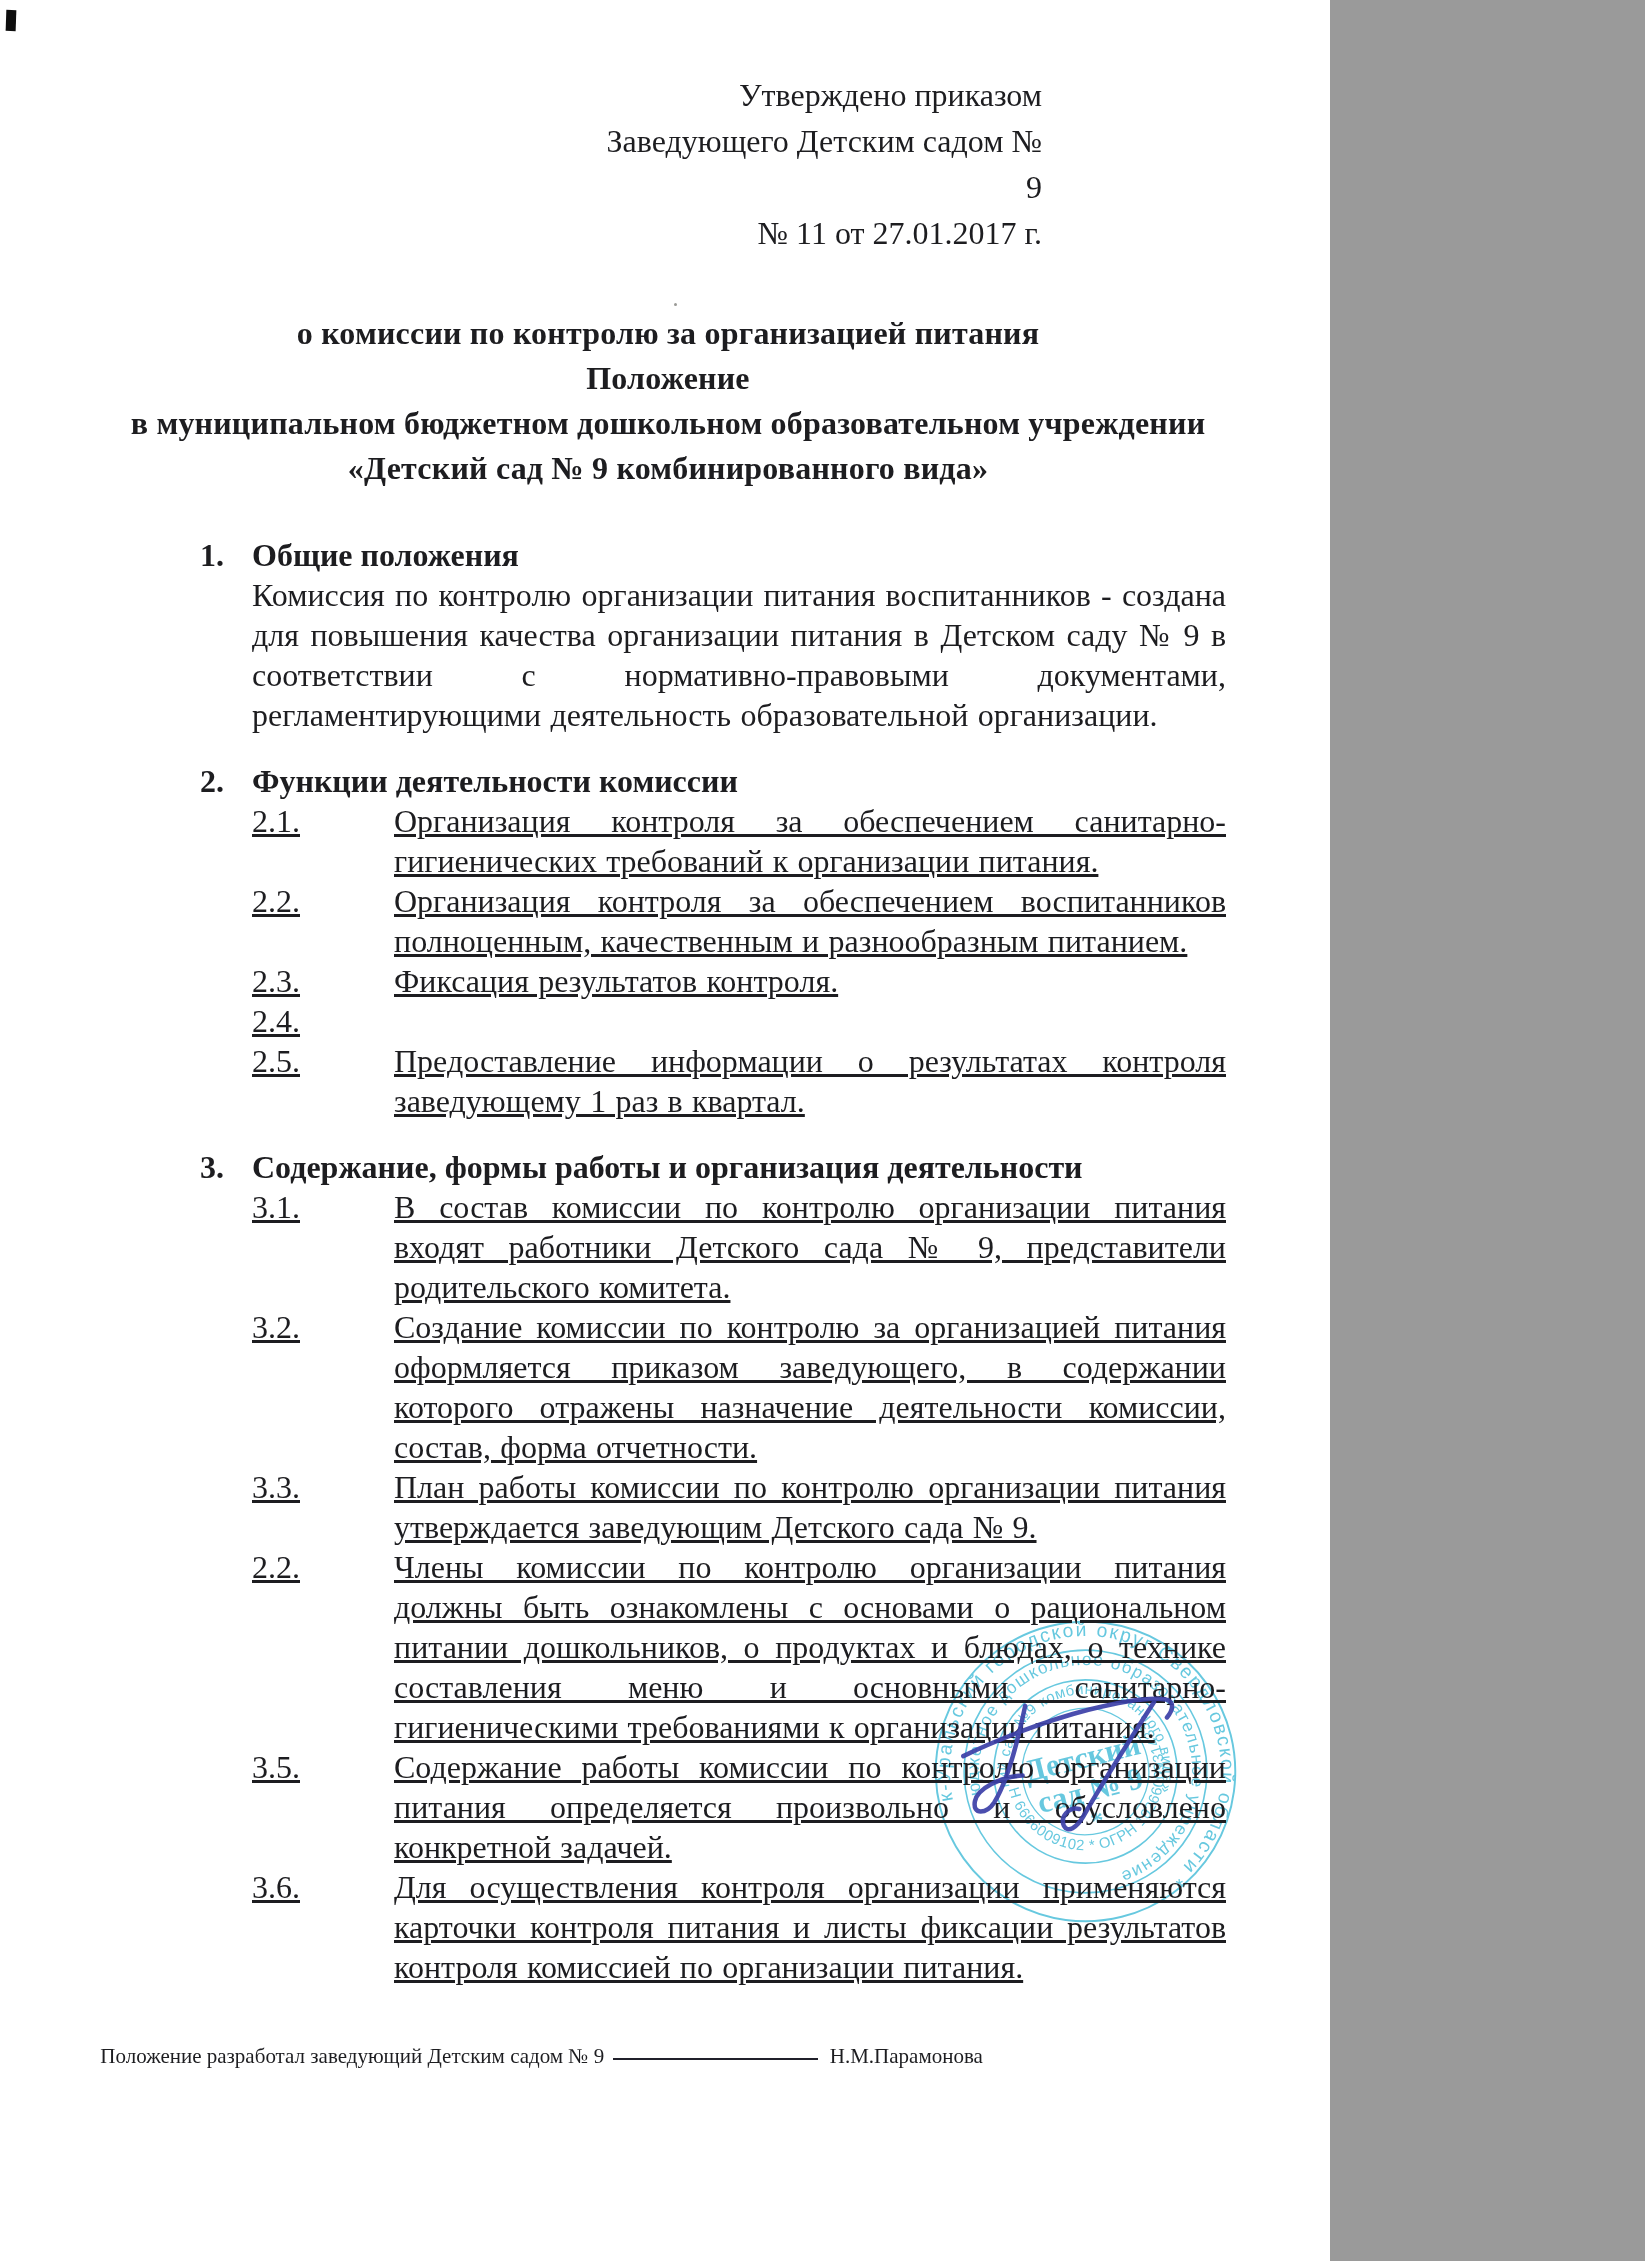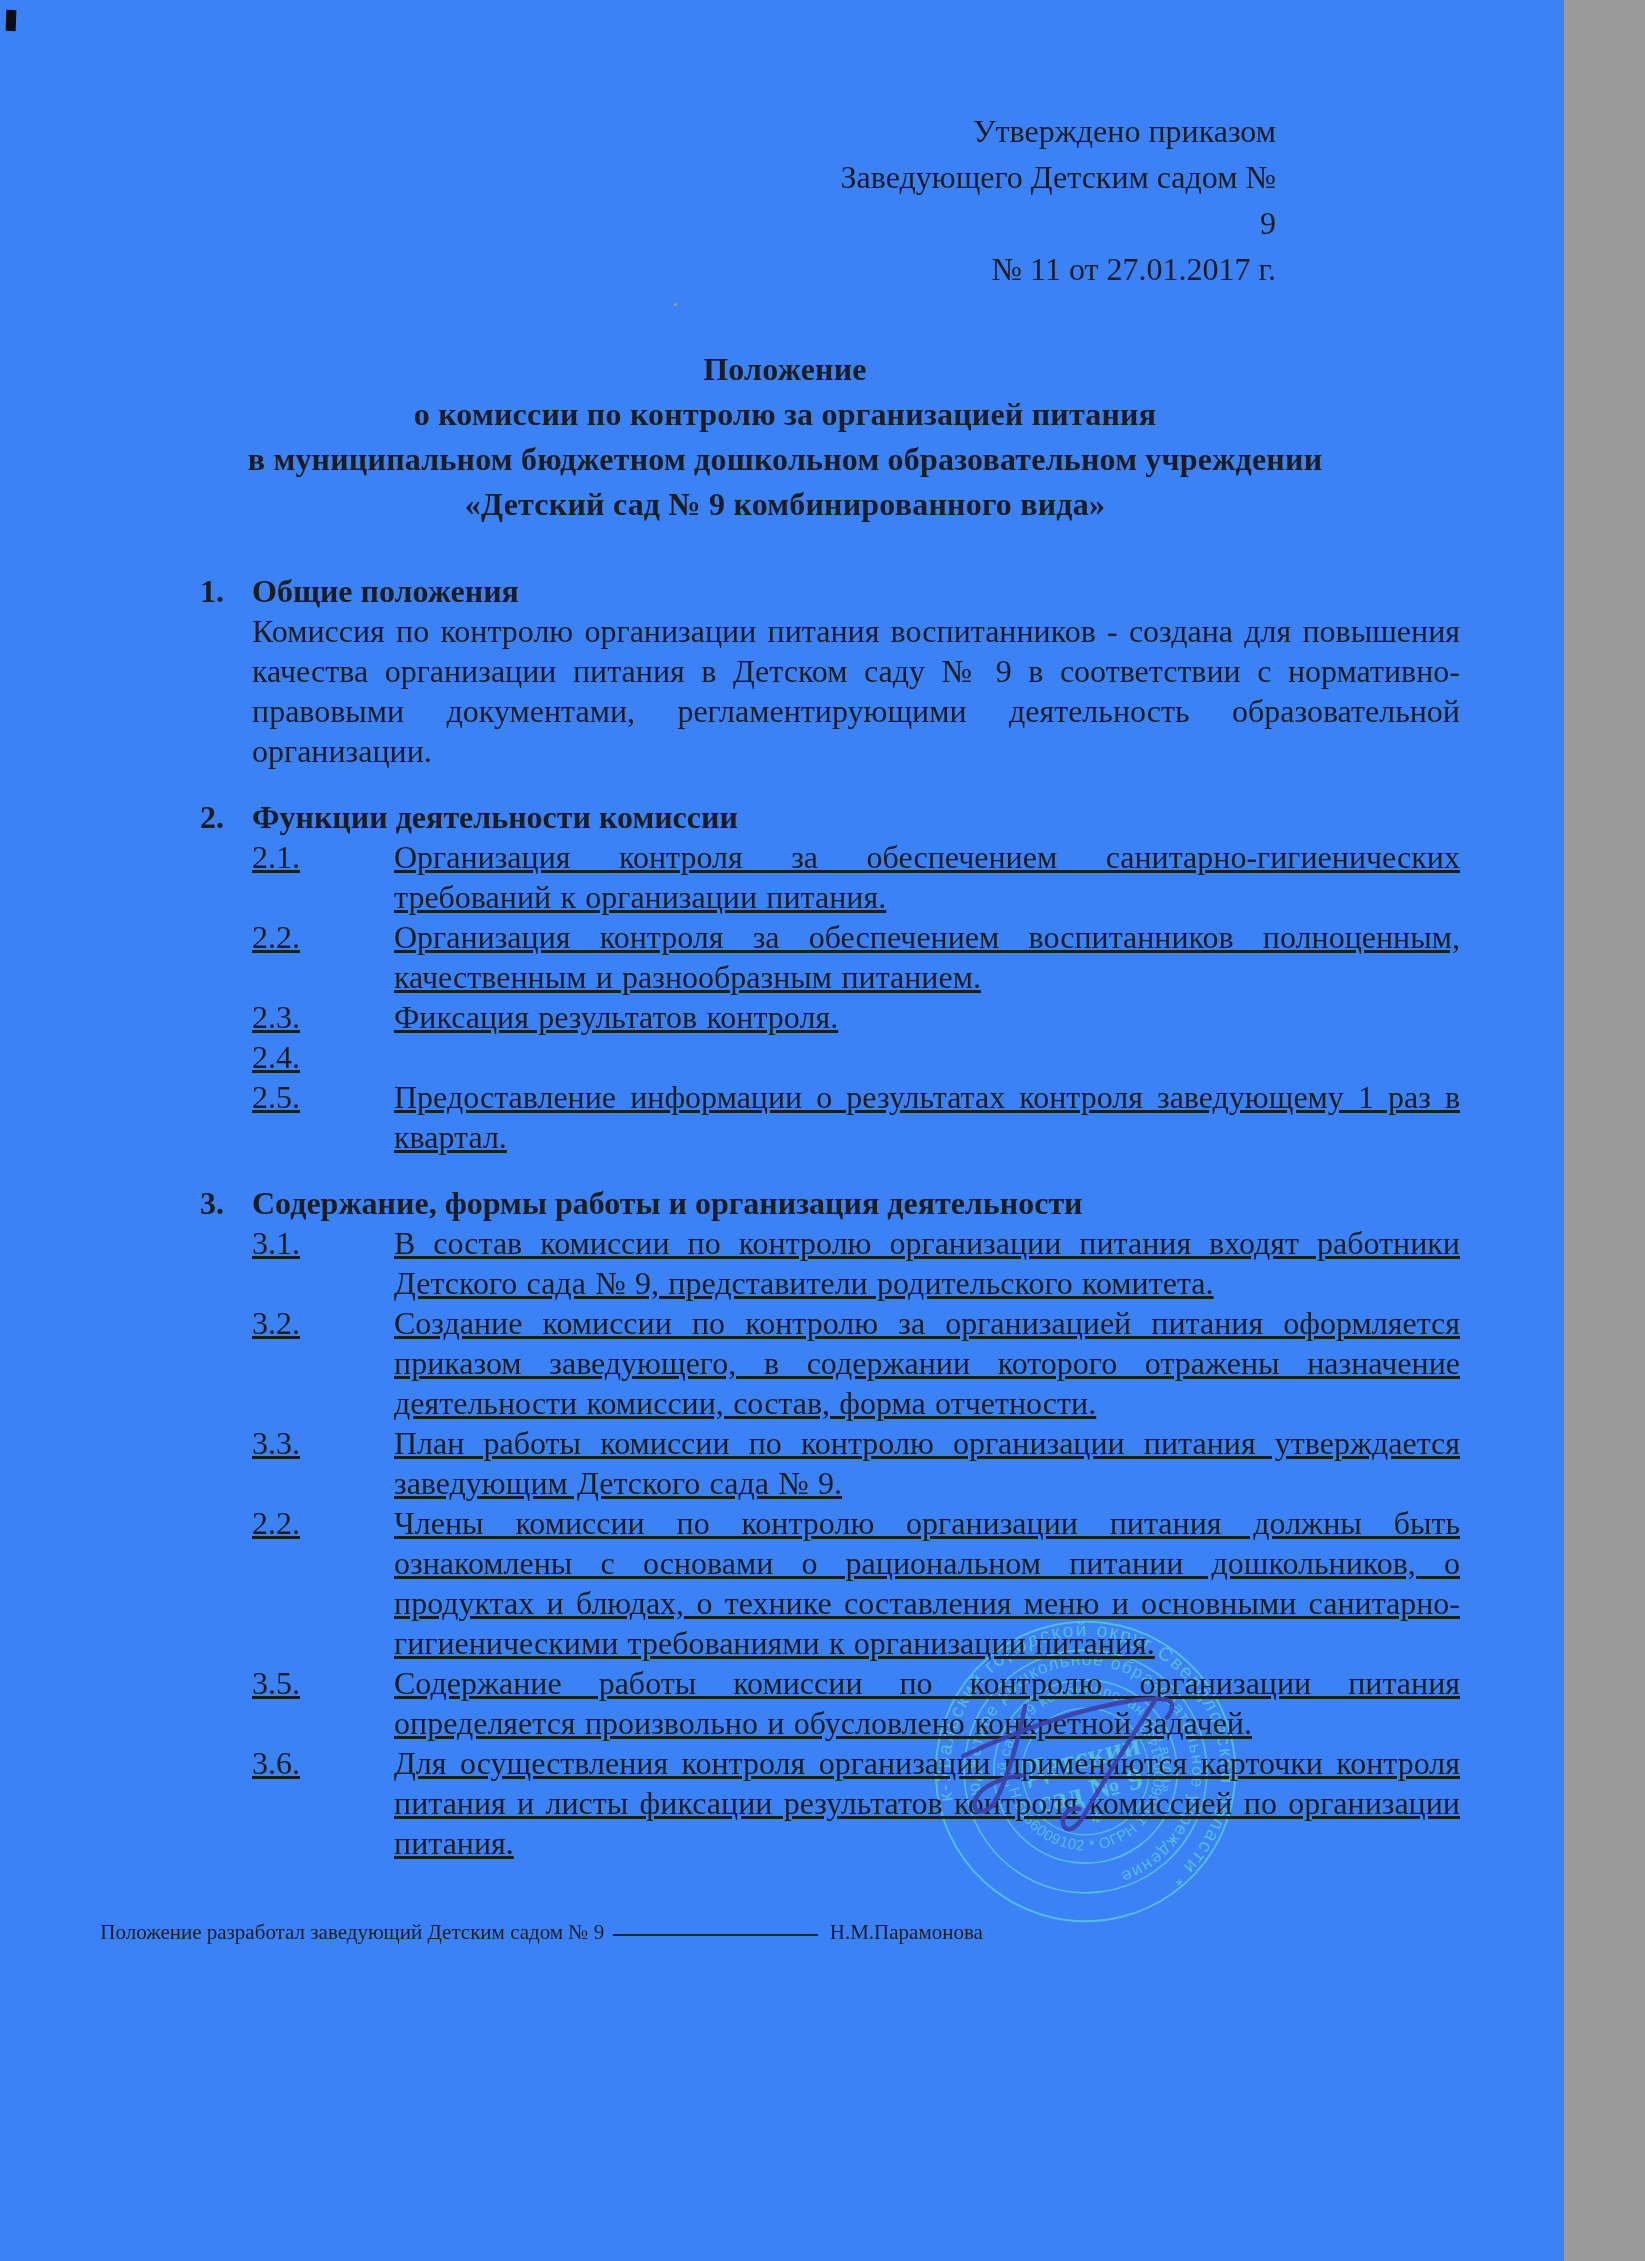--- a/index.html
+++ b/index.html
@@ -1,23 +1,23 @@
 <!DOCTYPE html>
 <html style="font-size:10.3px"><head>
 <meta charset="utf-8">
 <style>
   html,body{margin:0;padding:0;background:#9a9a9a;}
   .page{
     position:relative;
-    width:1564px;height:2261px;
-    background:#3b82f6;
+    width:1330px;height:2261px;
+    background:#ffffff;
     font-family:"Liberation Serif","DejaVu Serif",serif;
     color:#1d1d20;
     box-sizing:border-box;
-    padding:108px 104px 0 110px;
+    padding:72px 104px 0 110px;
     overflow:hidden;
   }
   .scan-mark{position:absolute;left:6.4px;top:10.3px;width:9.7px;height:20.6px;background:#0e0e0e;transform:rotate(2deg);}
   .speck{position:absolute;width:3.2px;height:3.2px;border-radius:50%;background:#9a9a96;}
 
   .approval{width:438px;margin-left:auto;margin-right:184px;text-align:right;font-size:32px;line-height:46px;}
   .title{margin-top:55px;text-align:center;font-weight:bold;font-size:32px;line-height:45px;letter-spacing:0.2px;}
 
   .sections{position:relative;z-index:2;margin-top:44px;margin-left:90px;font-size:32px;line-height:40px;}
   .sec{margin-top:26px;}
@@ -44,22 +44,22 @@
   <div class="speck" style="left:674px;top:303px;"></div>
   <div class="speck" style="left:487px;top:719px;opacity:.5;"></div>
 
   <div class="approval">
     <div>Утверждено приказом</div>
     <div>Заведующего Детским садом № 9</div>
     <div>№ 11 от 27.01.2017 г.</div>
   </div>
 
   <div class="title">
+    <div>о комиссии по контролю за организацией питания</div>
     <div>Положение</div>
-    <div>о комиссии по контролю за организацией питания</div>
     <div>в муниципальном бюджетном дошкольном образовательном учреждении</div>
     <div>«Детский сад № 9 комбинированного вида»</div>
   </div>
 
   <div class="sections">
 
     <div class="sec">
       <div class="sec-head">
         <span class="sec-num">1.</span>
         <span>Общие положения</span>

